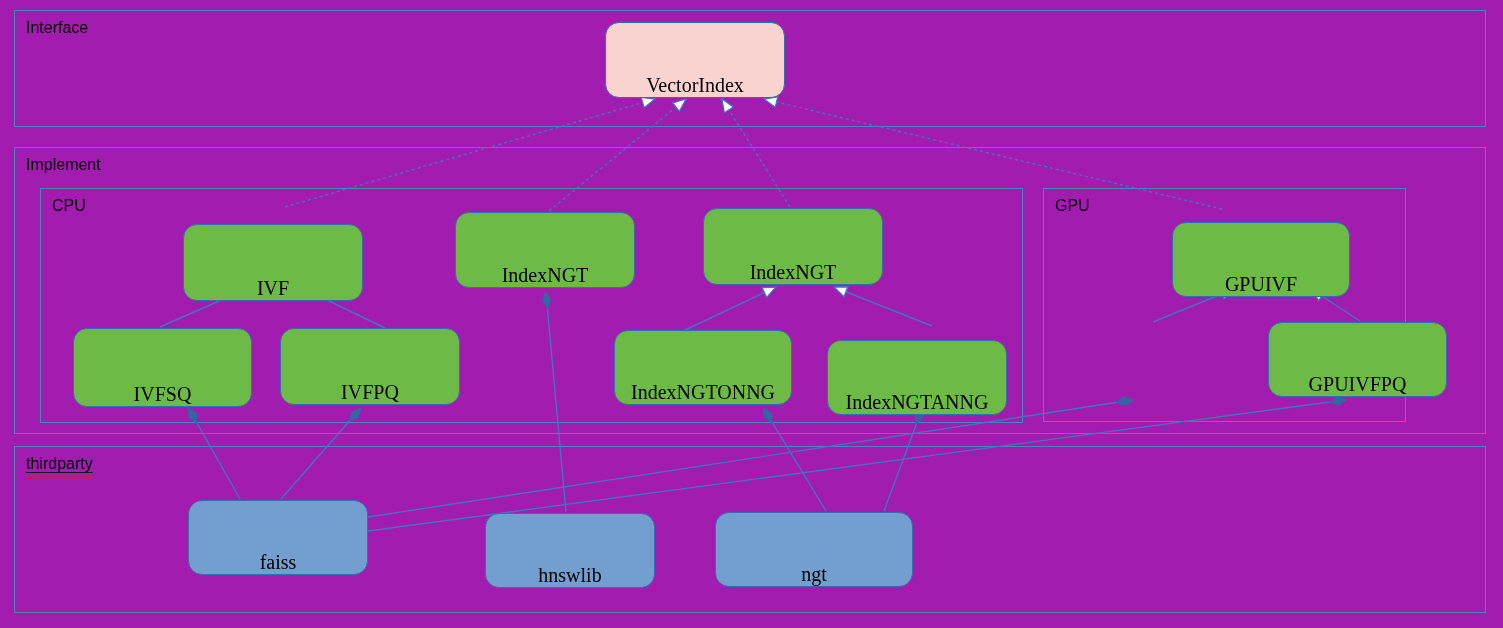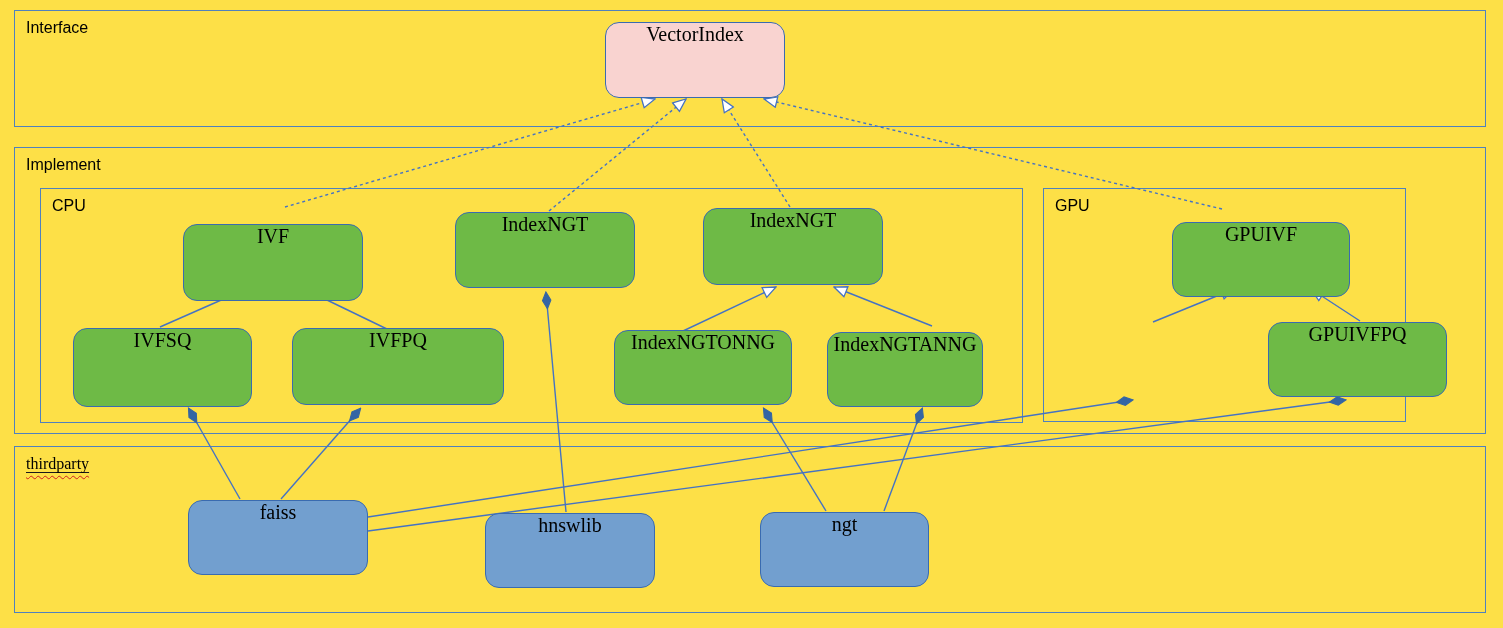--- a/index.html
+++ b/index.html
@@ -8,42 +8,42 @@
     --node-border:#3a6bb0;
     --green-fill:#6eba46;
     --blue-fill:#729fcf;
     --pink-fill:#f9d3d0;
     --diamond-fill:#3465a4;
     --squiggle-red:#d02020;
     --text-color:#111111;
   }
   html,body{margin:0;padding:0;background:#ffffff;}
   .stage{
-    position:relative;width:1503px;height:628px;background:#fde047;overflow:hidden;
+    position:relative;width:1503px;height:628px;background:#a21caf;overflow:hidden;
     font-family:"Liberation Sans",sans-serif;color:var(--text-color);
   }
   .container{
     position:absolute;border:1.6px solid var(--container-border);
     background:transparent;z-index:0;box-sizing:border-box;
   }
   .clabel{
     display:inline-block;padding:7px 0 0 11px;font-size:16px;color:#000000;
     font-family:"Liberation Sans",sans-serif;line-height:1.2;
   }
-  .clabel.misspelled .under{text-decoration:underline solid #1a1a1a;text-underline-offset:3px;font-family:Liberation Serif, serif;}
+  .clabel.misspelled .under{text-decoration:underline solid #1a1a1a;text-underline-offset:3px;}
   .clabel.misspelled{text-decoration:underline wavy var(--squiggle-red);text-underline-offset:6px;text-decoration-thickness:1px;}
   svg.edges{position:absolute;left:0;top:0;z-index:1;pointer-events:none;}
   svg.edges line{stroke:var(--line-color);stroke-width:1.4;}
   svg.edges line.realization{stroke-dasharray:3 3;marker-end:url(#arrowHollow);}
   svg.edges line.generalization{marker-end:url(#arrowHollow);}
   svg.edges line.composition{marker-end:url(#diamondFilled);}
   .node{
     position:absolute;z-index:2;box-sizing:border-box;
     border:1.6px solid var(--node-border);border-radius:14px;
-    display:flex;align-items:flex-start;justify-content:center;
+    display:flex;align-items:flex-end;justify-content:center;
     font-family:"Liberation Serif",serif;font-size:20px;color:#000000;
     text-align:center;
   }
   .node.green{background:var(--green-fill);}
   .node.blue{background:var(--blue-fill);}
   .node.pink{background:var(--pink-fill);}
 </style>
 </head>
 <body>
 
@@ -114,42 +114,42 @@
   </div>
 
   <div class="node green" style="left:1172px;top:222px;width:178px;height:75px">
     <span>GPUIVF</span>
   </div>
 
   <div class="node green" style="left:73px;top:328px;width:179px;height:79px">
     <span>IVFSQ</span>
   </div>
 
-  <div class="node green" style="left:292px;top:328px;width:212px;height:77px">
+  <div class="node green" style="left:280px;top:328px;width:180px;height:77px">
     <span>IVFPQ</span>
   </div>
 
   <div class="node green" style="left:614px;top:330px;width:178px;height:75px">
     <span>IndexNGTONNG</span>
   </div>
 
-  <div class="node green" style="left:827px;top:332px;width:156px;height:75px">
+  <div class="node green" style="left:827px;top:340px;width:180px;height:75px">
     <span>IndexNGTANNG</span>
   </div>
 
 
   <div class="node green" style="left:1268px;top:322px;width:179px;height:75px">
     <span>GPUIVFPQ</span>
   </div>
 
   <div class="node blue" style="left:188px;top:500px;width:180px;height:75px">
     <span>faiss</span>
   </div>
 
   <div class="node blue" style="left:485px;top:513px;width:170px;height:75px">
     <span>hnswlib</span>
   </div>
 
-  <div class="node blue" style="left:760px;top:512px;width:169px;height:75px">
+  <div class="node blue" style="left:715px;top:512px;width:198px;height:75px">
     <span>ngt</span>
   </div>
 
 </div>
 
 </body></html>

